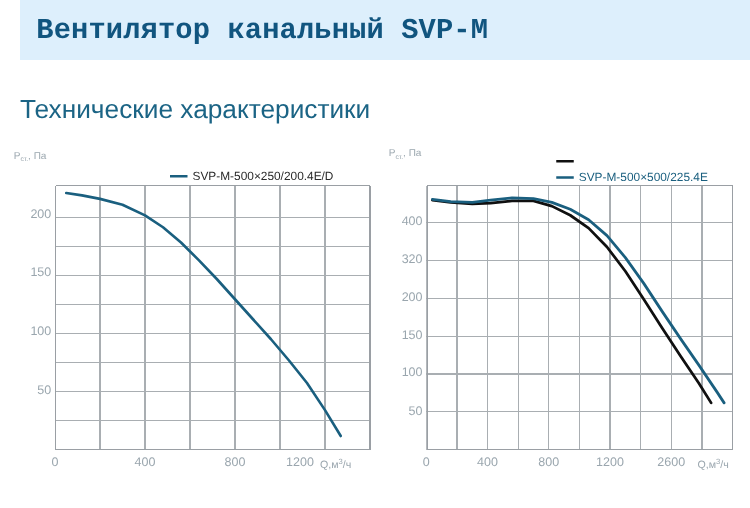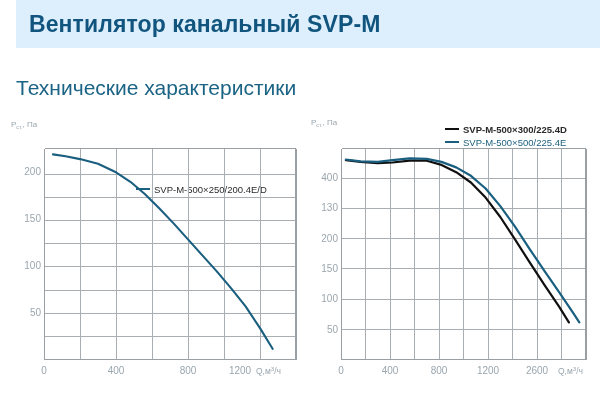--- a/index.html
+++ b/index.html
@@ -29,20 +29,21 @@
     left: 29px;
     top: 8px;
     width: 560px;
     height: 32px;
     line-height: 32px;
     font-size: 23px;
     font-weight: bold;
     color: #11557f;
     letter-spacing: 0.1px;
     white-space: nowrap;
+    font-family: Liberation Mono, monospace;
   }
 
   #page-subtitle {
     position: absolute;
     left: 16px;
     top: 76px;
     font-size: 21px;
     color: #1b6485;
     white-space: nowrap;
   }
@@ -121,21 +122,21 @@
 <div id="header-band"></div>
 <div id="header-title">Вентилятор канальный SVP-M</div>
 <div id="page-subtitle">Технические характеристики</div>
 
 <div class="chart" id="chart-left" style="left:0px; top:115px; width:300px; height:280px;">
 
   <div class="axis-y-label" style="left:11px; top:5px;">
     <span>P</span><span class="sub">ст.</span><span>, </span><span>Па</span>
   </div>
 
-  <div class="legend" style="left:136px; top:20px;margin-top:48px;">
+  <div class="legend" style="left:136px; top:20px;">
     <div class="legend-row">
       <span class="legend-swatch" style="background:#1a5f7f;"></span>
       <span class="legend-text">SVP-M-500×250/200.4E/D</span>
     </div>
   </div>
 
   <div class="tick-y" style="left:8px; top:51px; width:33px;">200</div>
   <div class="tick-y" style="left:8px; top:98px; width:33px;">150</div>
   <div class="tick-y" style="left:8px; top:145px; width:33px;">100</div>
   <div class="tick-y" style="left:8px; top:192px; width:33px;">50</div>
@@ -184,30 +185,29 @@
 
 <div class="chart" id="chart-right" style="left:300px; top:115px; width:300px; height:280px;">
 
   <div class="axis-y-label" style="left:11px; top:3px;">
     <span>P</span><span class="sub">ст.</span><span>, </span><span>Па</span>
   </div>
 
   <div class="legend" style="left:145px; top:8px;">
     <div class="legend-row">
       <span class="legend-swatch" style="background:#101010; height:2.4px;"></span>
-      <span class="legend-text" style="font-weight:bold;">SVP-M-500×300/225.4D</span>
     </div>
     <div class="legend-row" style="margin-top:1px;">
       <span class="legend-swatch" style="background:#1a5f7f; height:2.4px;"></span>
       <span class="legend-text" style="color:#1a5f7f;">SVP-M-500×500/225.4E</span>
     </div>
   </div>
 
   <div class="tick-y" style="left:5px; top:57px; width:33px;">400</div>
-  <div class="tick-y" style="left:5px; top:87px; width:33px;">130</div>
+  <div class="tick-y" style="left:5px; top:87px; width:33px;">320</div>
   <div class="tick-y" style="left:5px; top:118px; width:33px;">200</div>
   <div class="tick-y" style="left:5px; top:148px; width:33px;">150</div>
   <div class="tick-y" style="left:5px; top:178px; width:33px;">100</div>
   <div class="tick-y" style="left:5px; top:209px; width:33px;">50</div>
 
   <div class="plot" style="left:41px; top:33px; width:246px; height:213px;">
     <svg width="246" height="213" viewBox="0 0 246 213">
       <g stroke="#a9aeb2" stroke-width="1" shape-rendering="crispEdges">
 
         <line x1="0" y1="181.4" x2="245" y2="181.4"></line>

